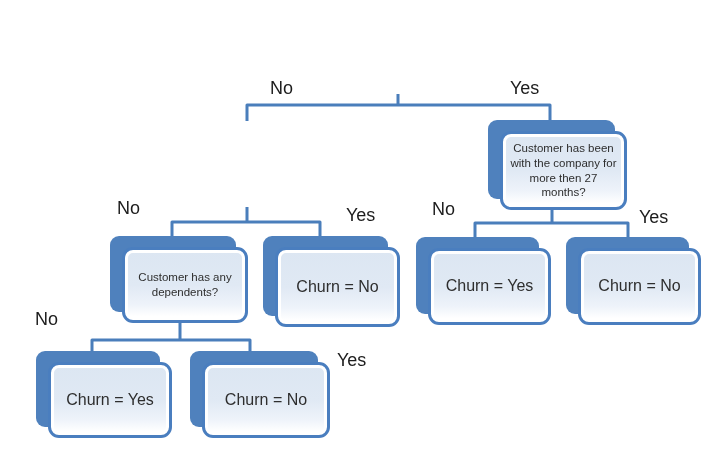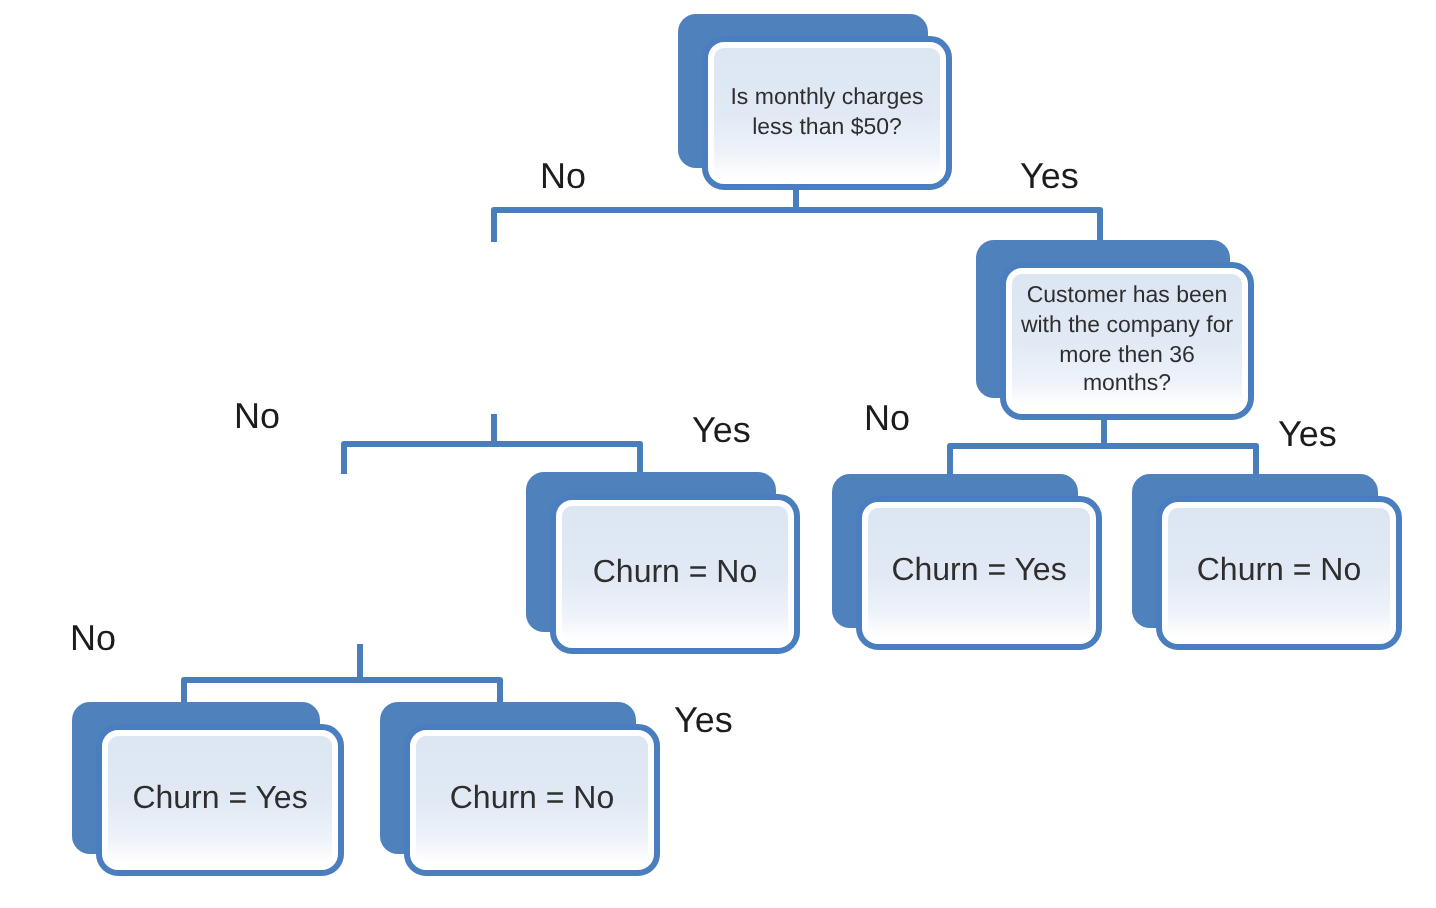--- a/index.html
+++ b/index.html
@@ -34,35 +34,35 @@
 
   <svg class="connectors" width="718" height="454" viewBox="0 0 718 454">
     <g fill="none" stroke="#4a7ebb" stroke-width="3" stroke-linejoin="round">
       <path d="M398 94 V105 M247 121 V105 H550 V121"></path>
       <path d="M247 207 V222 M172 237 V222 H320 V237"></path>
       <path d="M180 322 V340 M92 352 V340 H250 V352"></path>
       <path d="M552 209 V223 M475 238 V223 H628 V238"></path>
     </g>
   </svg>
 
-  <div class="node" style="left:351px;top:18px;width:125px;height:77px">
-    <div class="shadow"></div>
-    <div class="box">
-      <span>Is monthly charges less than $50?</span>
-    </div>
-  </div>
 
 
   <div class="node" style="left:500px;top:131px;width:127px;height:79px">
     <div class="shadow"></div>
     <div class="box">
-      <span>Customer has been with the company for more then 36 months?</span>
+      <span>Customer has been with the company for more then 27 months?</span>
     </div>
   </div>
 
+  <div class="node" style="left:122px;top:247px;width:126px;height:76px">
+    <div class="shadow"></div>
+    <div class="box">
+      <span>Customer has any dependents?</span>
+    </div>
+  </div>
 
   <div class="node leaf" style="left:275px;top:247px;width:125px;height:80px">
     <div class="shadow"></div>
     <div class="box">
       <span>Churn = No</span>
     </div>
   </div>
 
   <div class="node leaf" style="left:428px;top:248px;width:123px;height:77px">
     <div class="shadow"></div>

